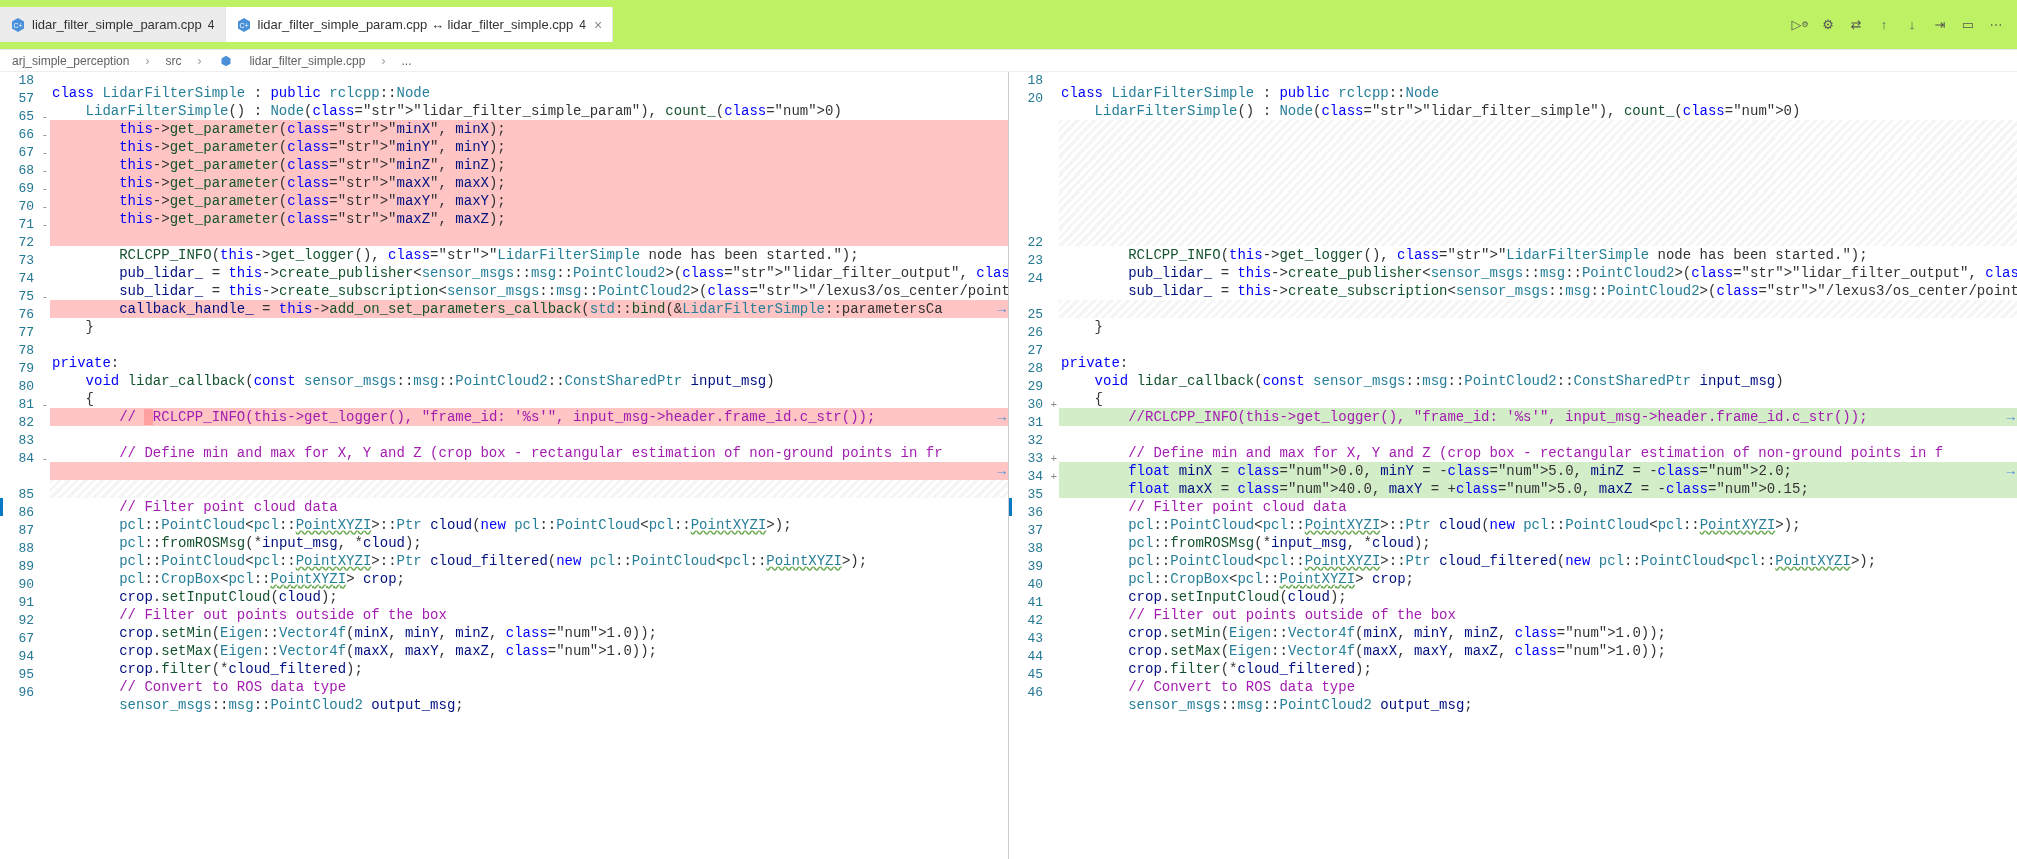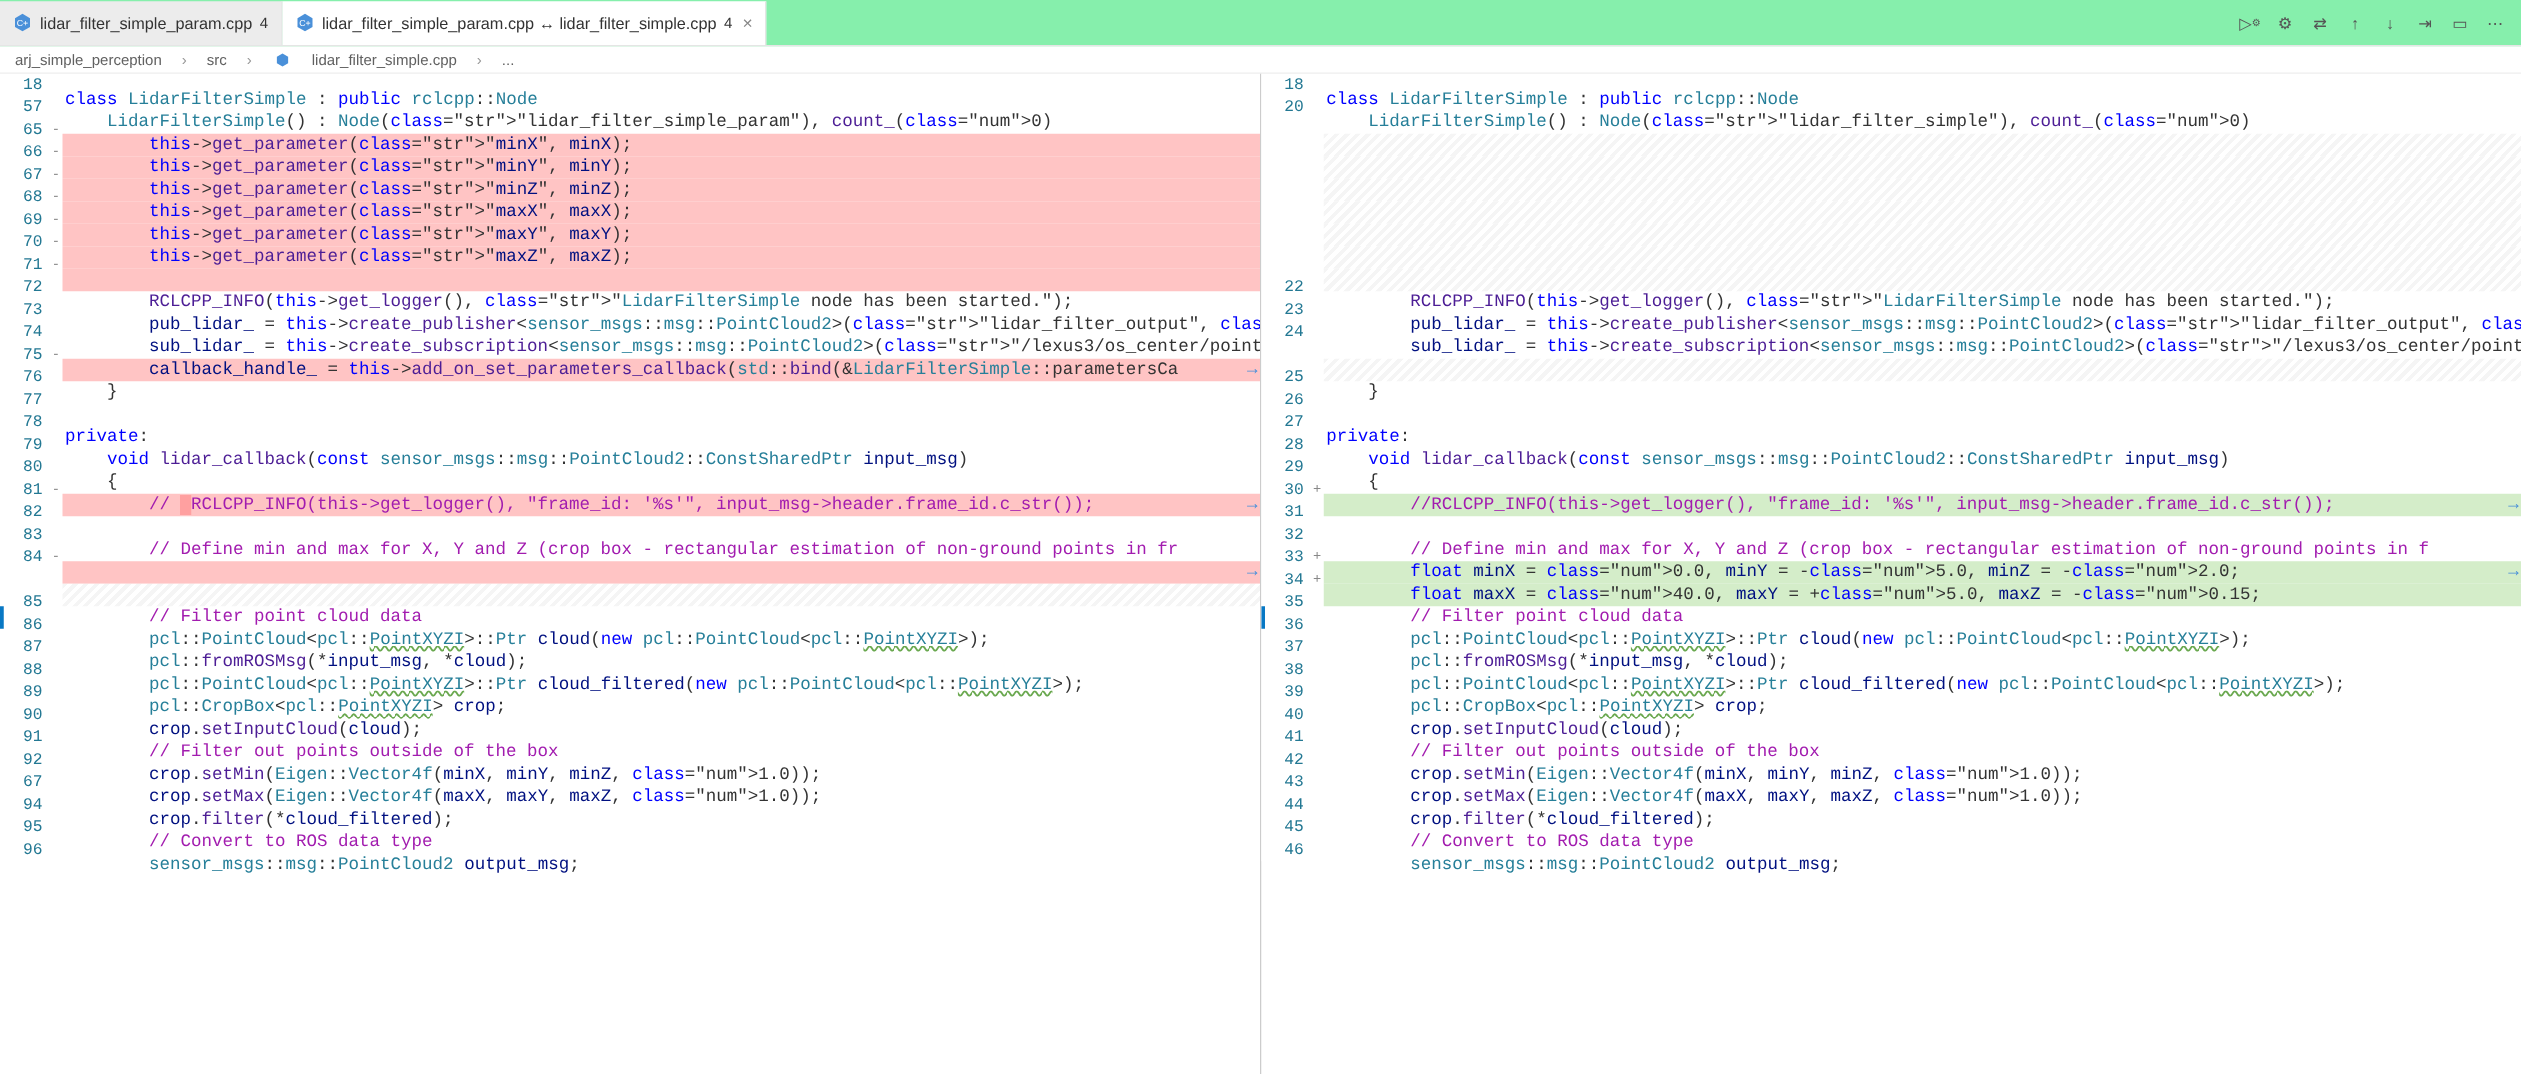--- a/index.html
+++ b/index.html
@@ -1,18 +1,18 @@
 <!DOCTYPE html>
 <html><head>
 <meta charset="utf-8">
 <style>
   * { margin: 0; padding: 0; box-sizing: border-box; }
   body { font-family: "Segoe UI", -apple-system, sans-serif; font-size: 13px; background: #ffffff; color: #333; overflow: hidden; }
   
-  .tab-bar { display: flex; align-items: center; height: 37px; background: #86efac; border-bottom: 1px solid #e5e5e5; }
+  .tab-bar { display: flex; align-items: center; height: 50px; background: #bef264; border-bottom: 1px solid #e5e5e5; }
   .tab { display: flex; align-items: center; padding: 0 10px; height: 35px; background: #ececec; border-right: 1px solid #e5e5e5; cursor: pointer; font-size: 13px; }
   .tab.active { background: #ffffff; }
   .tab-icon { width: 16px; height: 16px; margin-right: 6px; display:flex; align-items:center; justify-content:center; }
   .tab-badge { background: none; color: #333; margin-left: 6px; font-size: 12px; }
   .tab-close { margin-left: 8px; color: #888; font-size: 14px; }
   .tab-spacer { flex: 1; }
   .tab-actions { display: flex; align-items: center; gap: 10px; padding-right: 12px; }
   .tab-actions .icon { width: 18px; height: 18px; color: #555; cursor: pointer; display:flex; align-items:center; justify-content:center; }
   
   .breadcrumb { display: flex; align-items: center; height: 22px; padding: 0 12px; font-size: 12px; color: #616161; border-bottom: 1px solid #eee; gap: 12px; }
@@ -29,21 +29,21 @@
   .line { height: 18px; line-height: 18px; white-space: pre; padding-left: 2px; position: relative; }
   .line.del { background: #ffc4c4; }
   .line.add { background: #d4edc9; }
   .line.hatch { background: repeating-linear-gradient(135deg, #f5f5f5 0px, #f5f5f5 3px, #ffffff 3px, #ffffff 6px); }
   .line .arrow { position: absolute; right: 2px; top: 0; color: #4a90d9; font-size: 14px; }
   .line.indicator-blue::before { content: ""; position: absolute; left: -50px; width: 3px; height: 18px; background: #0878c4; }
   
   
   .kw { color: #0000ff; }
   .ty { color: #267f99; }
-  .fn { color: #4c1d95; text-align: center; }
+  .fn { color: #14532d; text-align: center; }
   .cm { color: #a21caf; }
   .id { color: #001080; }
   .sq { text-decoration: underline wavy #6aa84f; text-decoration-skip-ink: none; }
   .hl-del { background: #ffa0a0; }
   .hl-add { background: #b4e0a0; }
 
   .cpp-svg { fill: #4a90d9; }
 </style>
 </head>
 <body>

